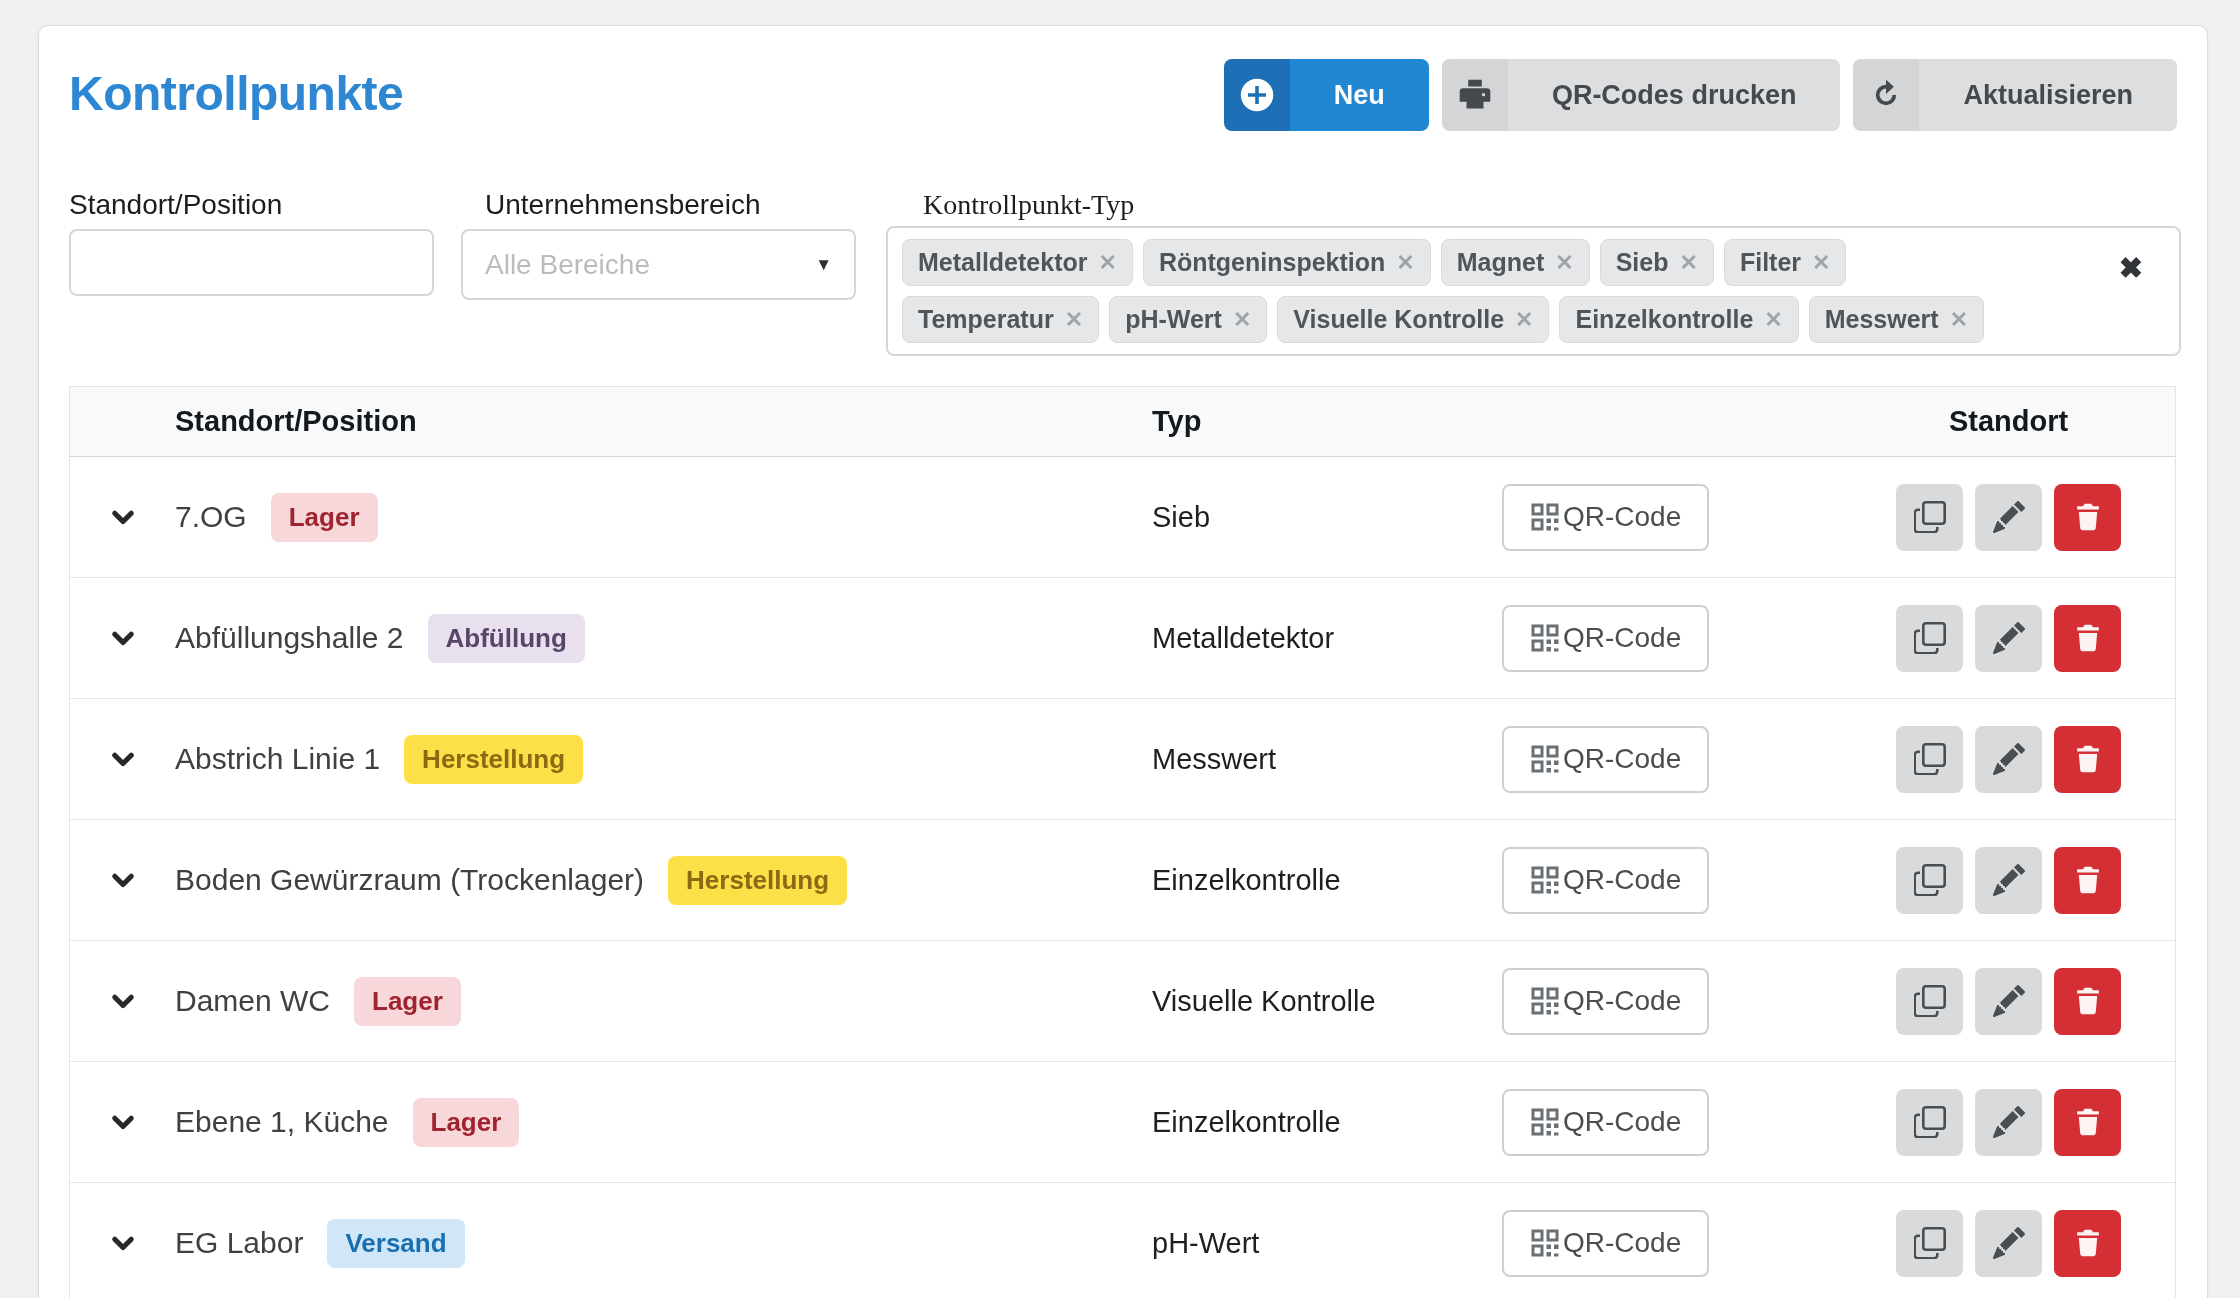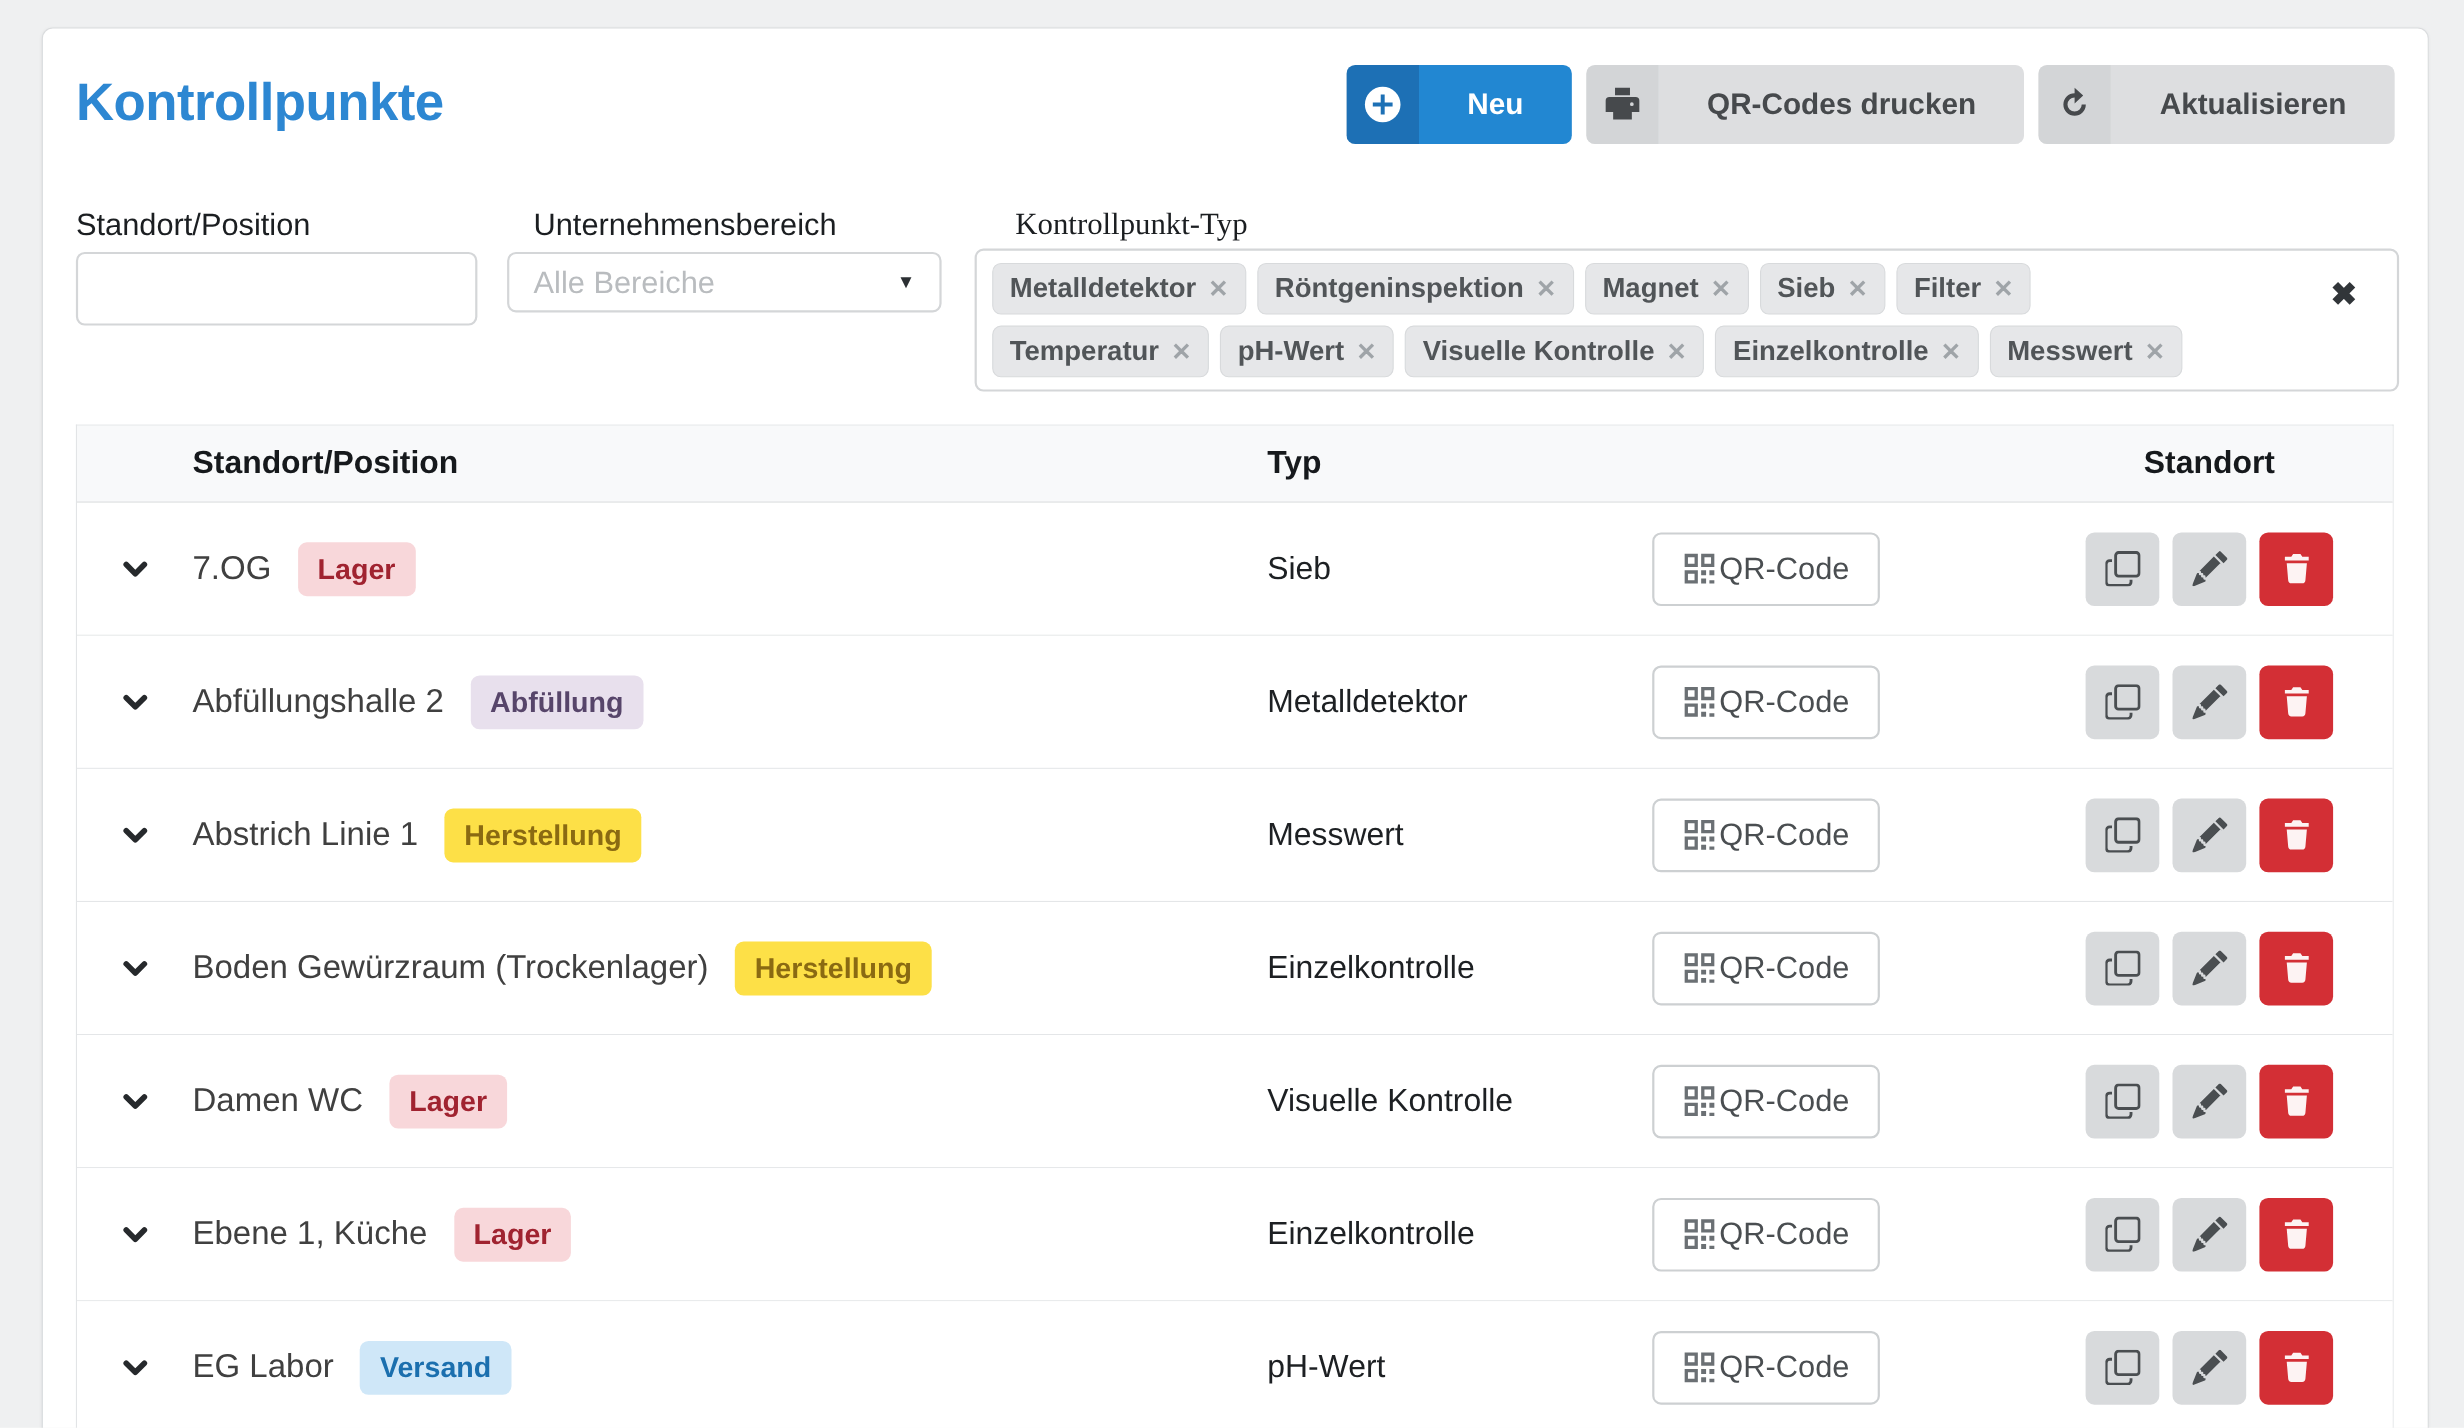--- a/index.html
+++ b/index.html
@@ -27,21 +27,21 @@
 
   
   .flabel { position:absolute; font-size:28px; color:#1b1e21; }
   .f-standort-label { left:30px; top:163px; }
   .f-bereich-label  { left:422px; top:163px;margin-left:24px; }
   .f-typ-label      { left:884px; top:163px;font-family:Liberation Serif, serif; }
 
   .text-input { position:absolute; left:30px; top:203px; width:365px; height:67px;
                 border:2px solid #d4d6d8; border-radius:8px; background:#fff; font-size:28px; padding:0 18px;
                 font-family:"Liberation Sans", sans-serif; outline:none; }
-  .select { position:absolute; left:422px; top:203px; width:395px; height:55px;
+  .select { position:absolute; left:422px; top:203px; width:395px; height:71px;
             border:2px solid #d4d6d8; border-radius:8px; background:#fff;
             display:flex; align-items:center; justify-content:space-between; padding:0 22px; cursor:pointer; }
   .select .ph { font-size:28px; color:#b9bcbf; }
   .select .caret { color:#2b2f33; font-size:17px; }
 
   .typ-box { position:absolute; left:847px; top:200px; width:1295px; min-height:128px;
              border:2px solid #d4d6d8; border-radius:8px; background:#fff; padding:11px 14px; }
   .tag-list { display:flex; flex-wrap:wrap; gap:10px; padding-right:120px; }
   .tag { display:inline-flex; align-items:center; white-space:nowrap; flex:none;
          background:#e6e7e9; border:1px solid #d8dadc; border-radius:8px;

